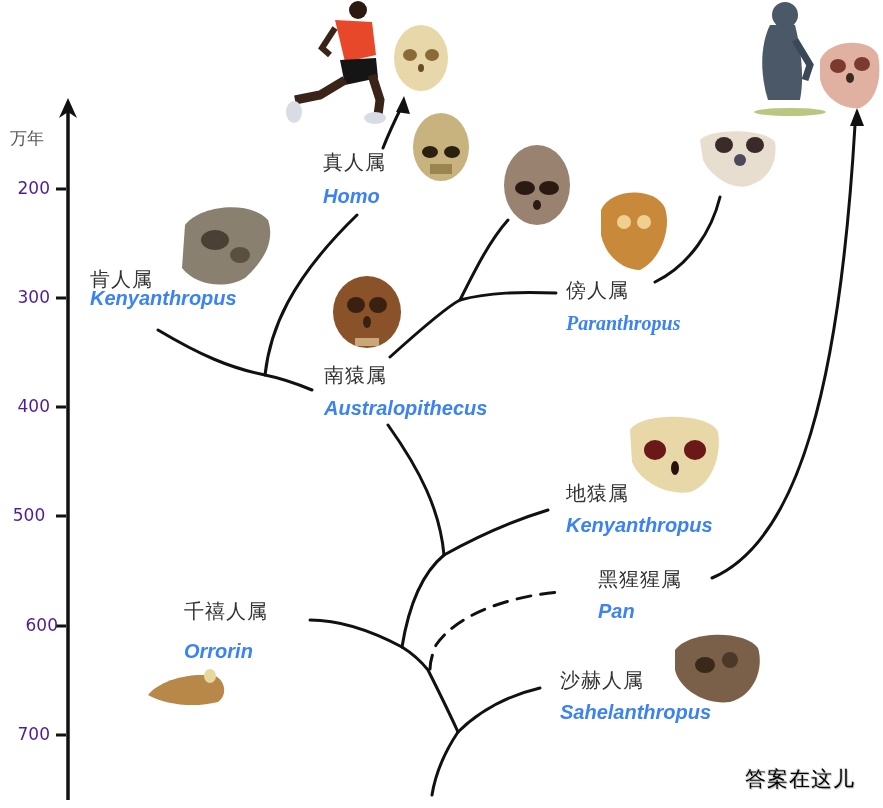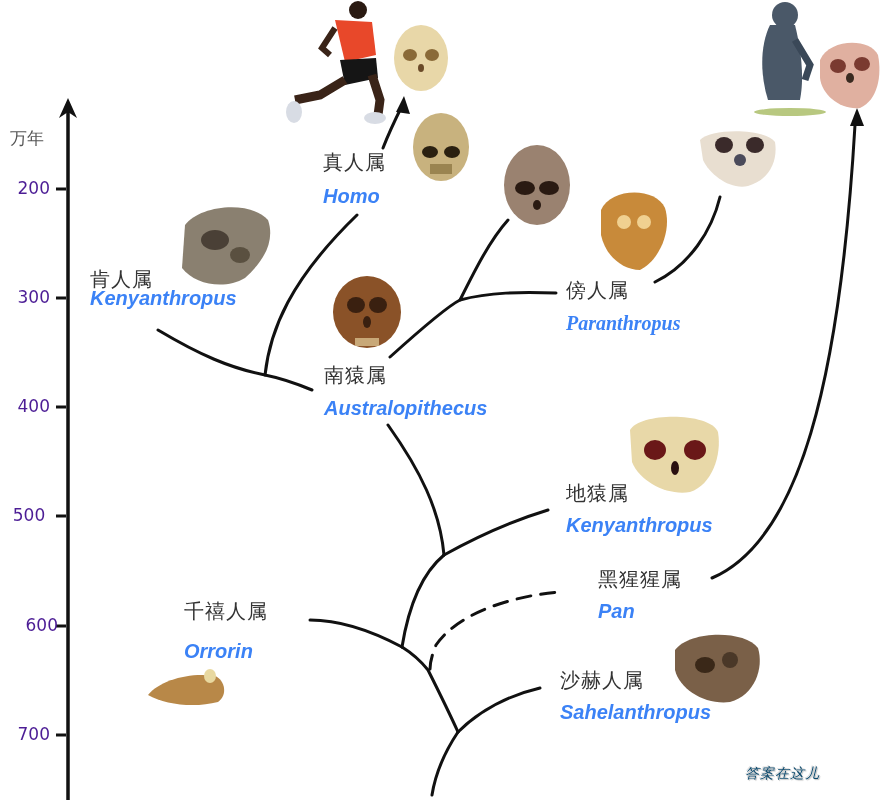--- a/index.html
+++ b/index.html
@@ -6,22 +6,22 @@
   body { width: 883px; height: 808px; position: relative; overflow: hidden;
          font-family: "DejaVu Sans", "Liberation Sans", sans-serif; }
   #diagram { position: absolute; left: 0; top: 0; width: 883px; height: 808px; }
   .lbl-zh { position: absolute; font-family: "DejaVu Sans", sans-serif; font-size: 20px;
             color: #333; letter-spacing: 1px; white-space: nowrap; }
   .lbl-la { position: absolute; font-family: "Liberation Sans", "DejaVu Sans", sans-serif;
             font-style: italic; font-weight: bold; font-size: 20px; color: #3b82f6; white-space: nowrap; }
   .tick-label { position: absolute; font-family: "DejaVu Sans", sans-serif; font-size: 17px;
                 color: #4c1d95; text-align: right; width: 42px; }
   .unit-label { position: absolute; font-family: "DejaVu Sans", sans-serif; font-size: 17px; color: #555; }
-  .watermark { position: absolute; font-family: "DejaVu Sans", sans-serif; font-size: 14px;
-               color: #0c4a6e; text-shadow: 1px 1px 1px #bbb, -1px -1px 0 #ddd; letter-spacing: 1px; font-style: italic; }
+  .watermark { position: absolute; font-family: "DejaVu Sans", sans-serif; font-size: 21px;
+               color: #000000; text-shadow: 1px 1px 1px #bbb, -1px -1px 0 #ddd; letter-spacing: 1px; }
 </style>
 </head>
 <body>
 
 <div id="diagram">
 
   <svg width="883" height="808" style="position:absolute;left:0;top:0">
 
     <g>
       <line x1="68" y1="800" x2="68" y2="108" stroke="#111" stroke-width="3.5"></line>

